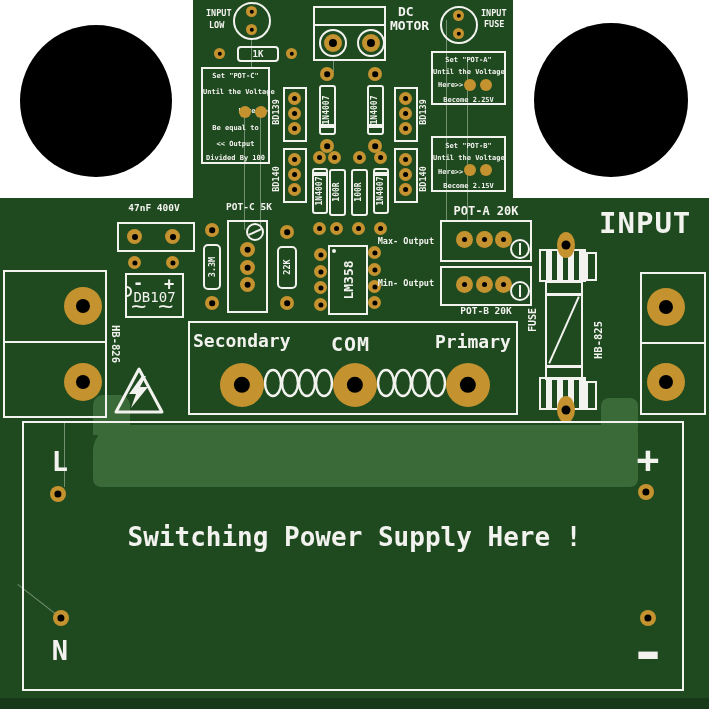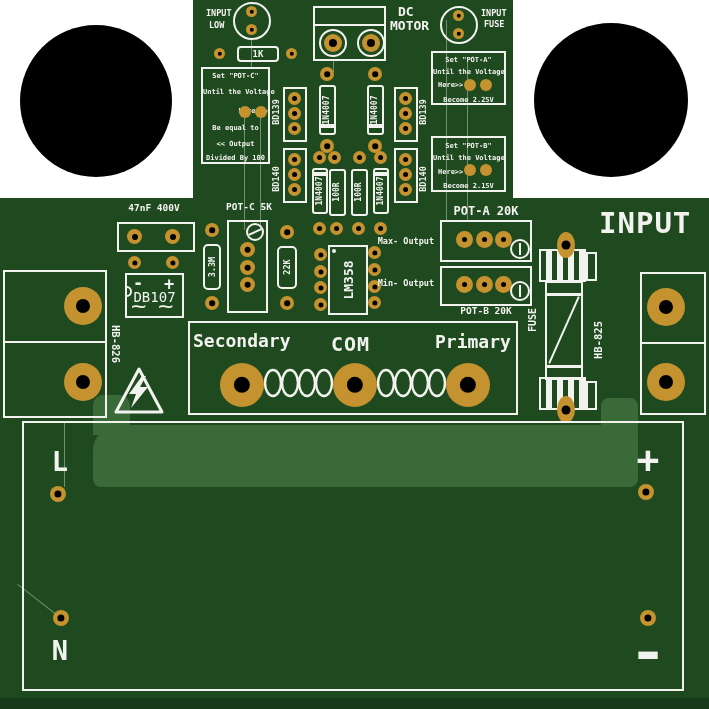--- a/index.html
+++ b/index.html
@@ -422,14 +422,15 @@
     </div>
   <div class="silk ctr" style="left:46px;top:637px;width:28px;font-size:27px">N</div>
   <div class="silk ctr" style="left:630px;top:442px;width:36px;height:36px;font-size:38px;line-height:36px">+</div>
   <div class="pad h45" style="left:638px;top:484px;width:16px;height:16px">
       <i></i>
     </div>
   <div class="pad h45" style="left:640px;top:610px;width:16px;height:16px">
       <i></i>
     </div>
   <div class="silk" style="left:648px;top:652px;font-size:26px;transform:translate(-50%,-50%) scale(2.4,2.0)">-</div>
+  <div class="silk ctr" style="left:30px;top:524px;width:649px;font-size:26px">Switching Power Supply Here !</div>
 
 </div>
 
 </body></html>

